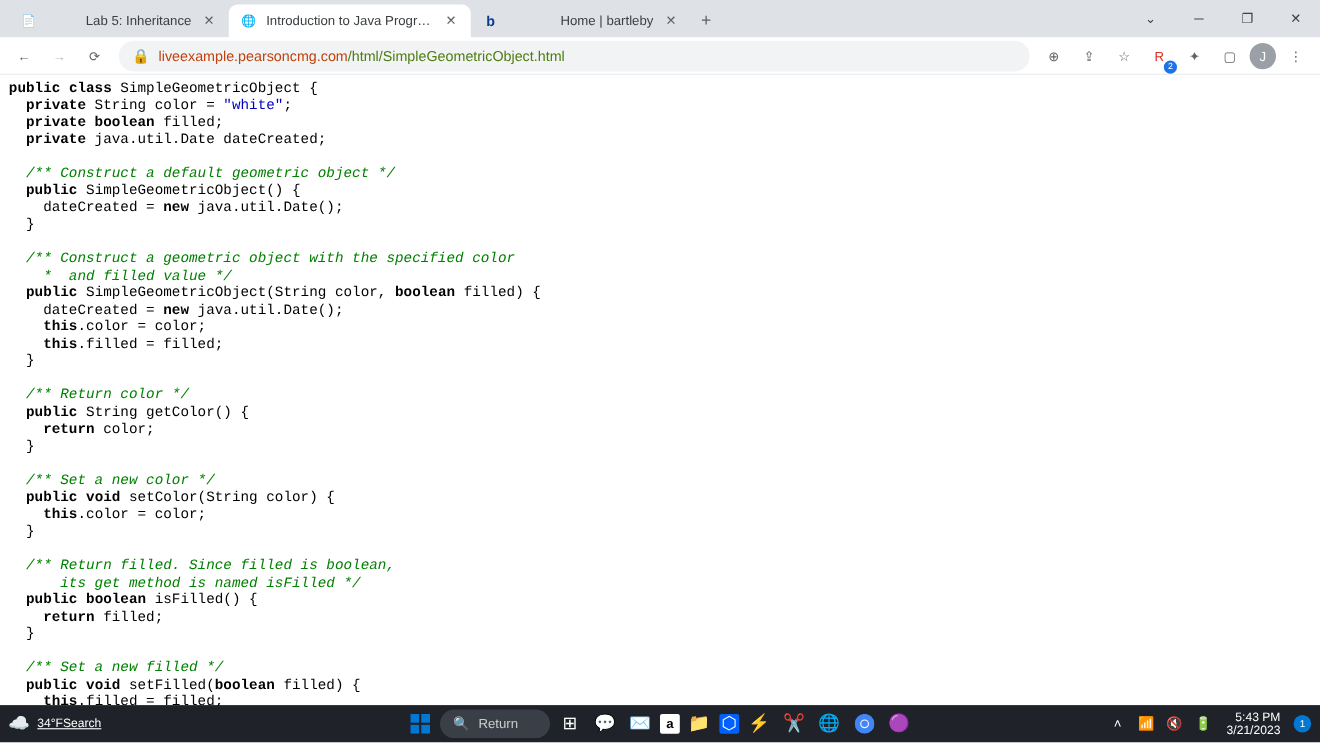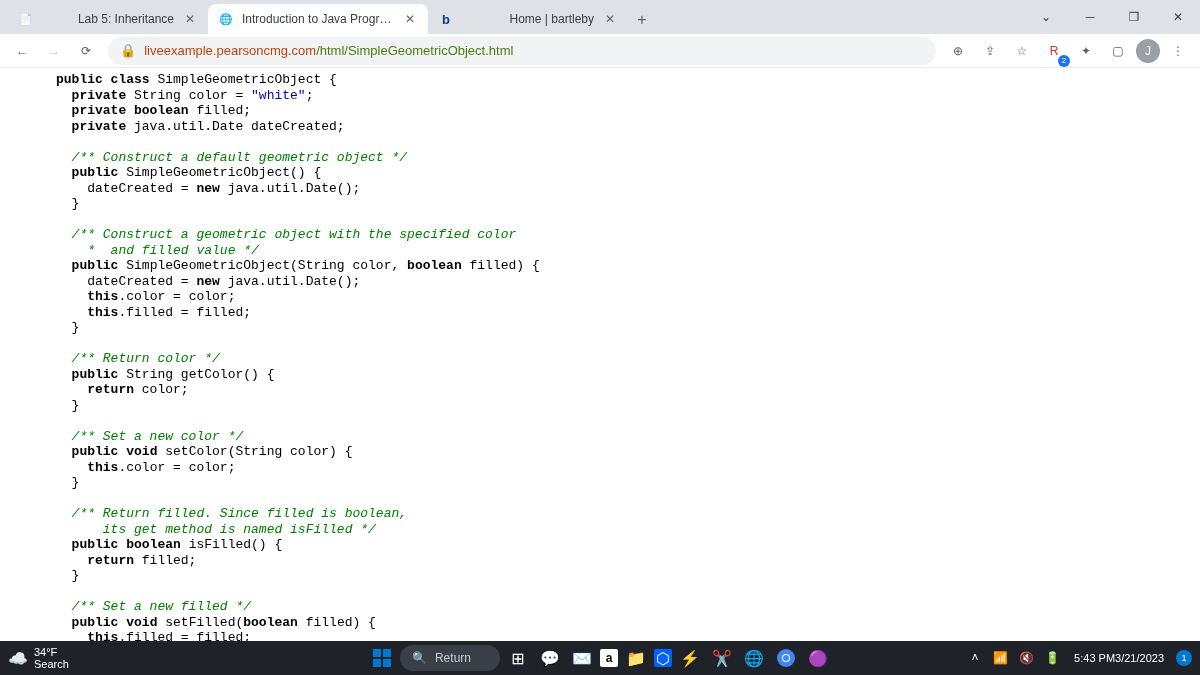--- a/index.html
+++ b/index.html
@@ -21,42 +21,42 @@
 .nav-btn { width: 28px; height: 28px; display: flex; align-items: center; justify-content: center; color: #5f6368; cursor: pointer; border-radius: 50%; }
 .nav-btn.disabled { color: #bdc1c6; }
 .url-bar { flex: 1; height: 28px; background: #f1f3f4; border-radius: 14px; display: flex; align-items: center; padding: 0 12px; gap: 8px; color: #5f6368; font-size: 13px; margin: 0 4px; }
 .url-text { color: #c2410c; }
 .url-path { color: #4d7c0f; }
 .toolbar-right { display: flex; align-items: center; gap: 4px; }
 .ext-btn { width: 28px; height: 28px; display: flex; align-items: center; justify-content: center; color: #5f6368; cursor: pointer; border-radius: 4px; }
 .avatar-btn { width: 24px; height: 24px; border-radius: 50%; background: #9aa0a6; color: #fff; display: flex; align-items: center; justify-content: center; font-size: 12px; }
 
 
-.content { height: 573px; overflow-y: scroll; padding: 4px 8px; position: relative; margin-left: 48px; }
+.content { height: 573px; overflow-y: scroll; padding: 4px 8px; position: relative; }
 .code { font-family: "Courier New", monospace; font-size: 13px; line-height: 15.5px; white-space: pre; color: #000; }
 .kw { font-weight: bold; }
 .cm { color: #008000; font-style: italic; }
 .str { color: #0000c0; }
 
 
 .content::-webkit-scrollbar { width: 16px; }
 .content::-webkit-scrollbar-track { background: #f1f1f1; }
 .content::-webkit-scrollbar-thumb { background: #c1c1c1; }
 
 
 .taskbar { position: absolute; bottom: 0; left: 0; right: 0; height: 34px; background: #1f2329; display: flex; align-items: center; padding: 0 8px; color: #fff; font-size: 11px; }
 .weather { display: flex; align-items: center; gap: 6px; }
 .weather-icon { font-size: 16px; }
-.weather-text { display: flex; flex-direction: column; line-height: 12px; }
+.weather-text { display: flex; flex-direction: row; line-height: 12px; text-decoration: underline; }
 .task-center { position: absolute; left: 50%; transform: translateX(-50%); display: flex; align-items: center; gap: 4px; }
 .task-icon { width: 28px; height: 28px; display: flex; align-items: center; justify-content: center; cursor: pointer; font-size: 16px; border-radius: 4px; }
 .search-box { height: 26px; background: #3a3f47; border-radius: 13px; display: flex; align-items: center; padding: 0 12px; gap: 8px; color: #ccc; font-size: 12px; min-width: 100px; }
 .tray { margin-left: auto; display: flex; align-items: center; gap: 8px; }
 .tray-icon { width: 18px; display: flex; align-items: center; justify-content: center; font-size: 12px; }
-.clock { display: flex; flex-direction: row; align-items: flex-end; line-height: 12px; font-size: 11px; padding: 0 4px; }
+.clock { display: flex; flex-direction: column; align-items: flex-end; line-height: 12px; font-size: 11px; padding: 0 4px; }
 .notif-badge { width: 16px; height: 16px; border-radius: 50%; background: #0078d4; display: flex; align-items: center; justify-content: center; font-size: 9px; }
 
 .bartleby-icon { font-weight: bold; color: #0a3d91; font-size: 13px; }
 .amazon-ico { background: #fff; color: #000; font-weight: bold; border-radius: 2px; width: 18px; height: 18px; font-size: 12px; }
 .dropbox-ico { background: #0061ff; color: #fff; border-radius: 2px; width: 18px; height: 18px; }
 </style>
 </head>
 <body>
 
 <div class="tab-strip">

